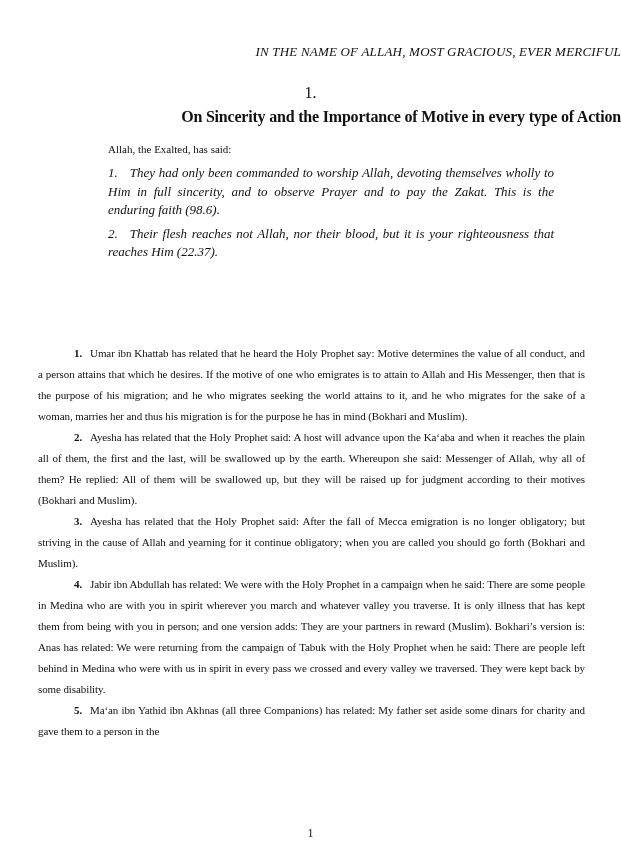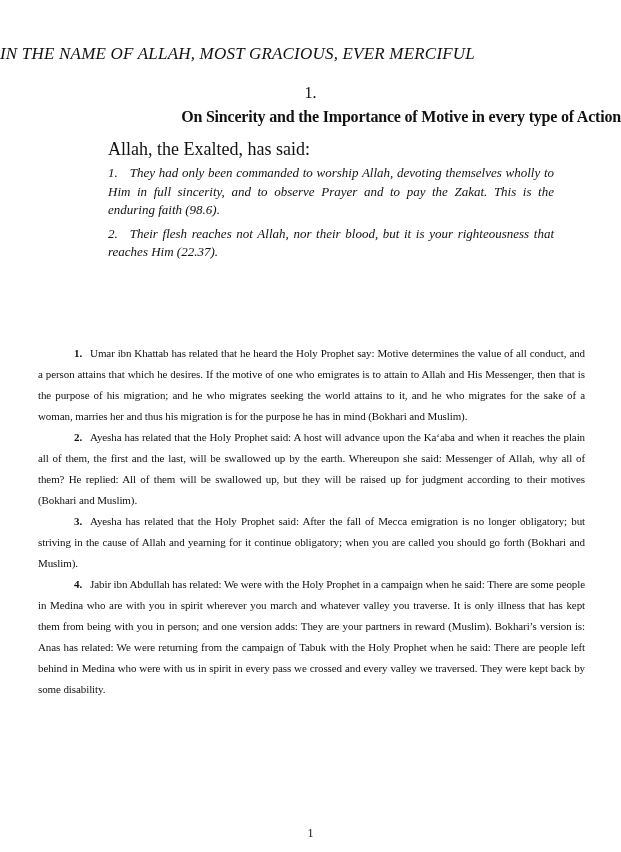--- a/index.html
+++ b/index.html
@@ -18,23 +18,23 @@
     .page {
       position: absolute;
       left: 0; top: 0;
       width: 621px;
       height: 852px;
     }
     .invocation {
       position: absolute;
       left: 0; right: 0;
       top: 44px;
-      text-align: left;
+      text-align: right;
       font-style: italic;
-      font-size: 17px;
+      font-size: 13px;
       letter-spacing: 0.2px;
     }
     .chapter-number {
       position: absolute;
       left: 0; right: 0;
       top: 84px;
       text-align: center;
       font-size: 16px;
     }
     .chapter-title {
@@ -49,21 +49,21 @@
     .quran-block {
       position: absolute;
       left: 108px;
       width: 446px;
       top: 139px;
       font-size: 16px;
     }
     .intro {
       line-height: 21px;
       margin: 0 0 4px 0;
-      font-size: 18px;
+      font-size: 11px;
     }
     .verse {
       font-style: italic;
       text-align: justify;
       line-height: 18.5px;
       margin: 0 0 5px 0;
       font-size: 13px;
     }
     .verse .num {
       margin-right: 12px;
@@ -123,17 +123,20 @@
     </p>
     <p class="hadith">
       <span class="num">2.</span><span>Ayesha has related that the Holy Prophet said: A host will advance upon the Ka‘aba and when it reaches the plain all of them, the first and the last, will be swallowed up by the earth. Whereupon she said: Messenger of Allah, why all of them? He replied: All of them will be swallowed up, but they will be raised up for judgment according to their motives (Bokhari and Muslim).</span>
     </p>
     <p class="hadith">
       <span class="num">3.</span><span>Ayesha has related that the Holy Prophet said: After the fall of Mecca emigration is no longer obligatory; but striving in the cause of Allah and yearning for it continue obligatory; when you are called you should go forth (Bokhari and Muslim).</span>
     </p>
     <p class="hadith">
       <span class="num">4.</span><span>Jabir ibn Abdullah has related: We were with the Holy Prophet in a campaign when he said: There are some people in Medina who are with you in spirit wherever you march and whatever valley you traverse. It is only illness that has kept them from being with you in person; and one version adds: They are your partners in reward (Muslim). Bokhari’s version is: Anas has related: We were returning from the campaign of Tabuk with the Holy Prophet when he said: There are people left behind in Medina who were with us in spirit in every pass we crossed and every valley we traversed. They were kept back by some disability.</span>
     </p>
+    <p class="hadith">
+      <span class="num">5.</span><span>Ma‘an ibn Yathid ibn Akhnas (all three Companions) has related: My father set aside some dinars for charity and gave them to a person in the</span>
+    </p>
   </div>
 
   <div class="folio">1</div>
 
 </div>
 
 </body></html>

